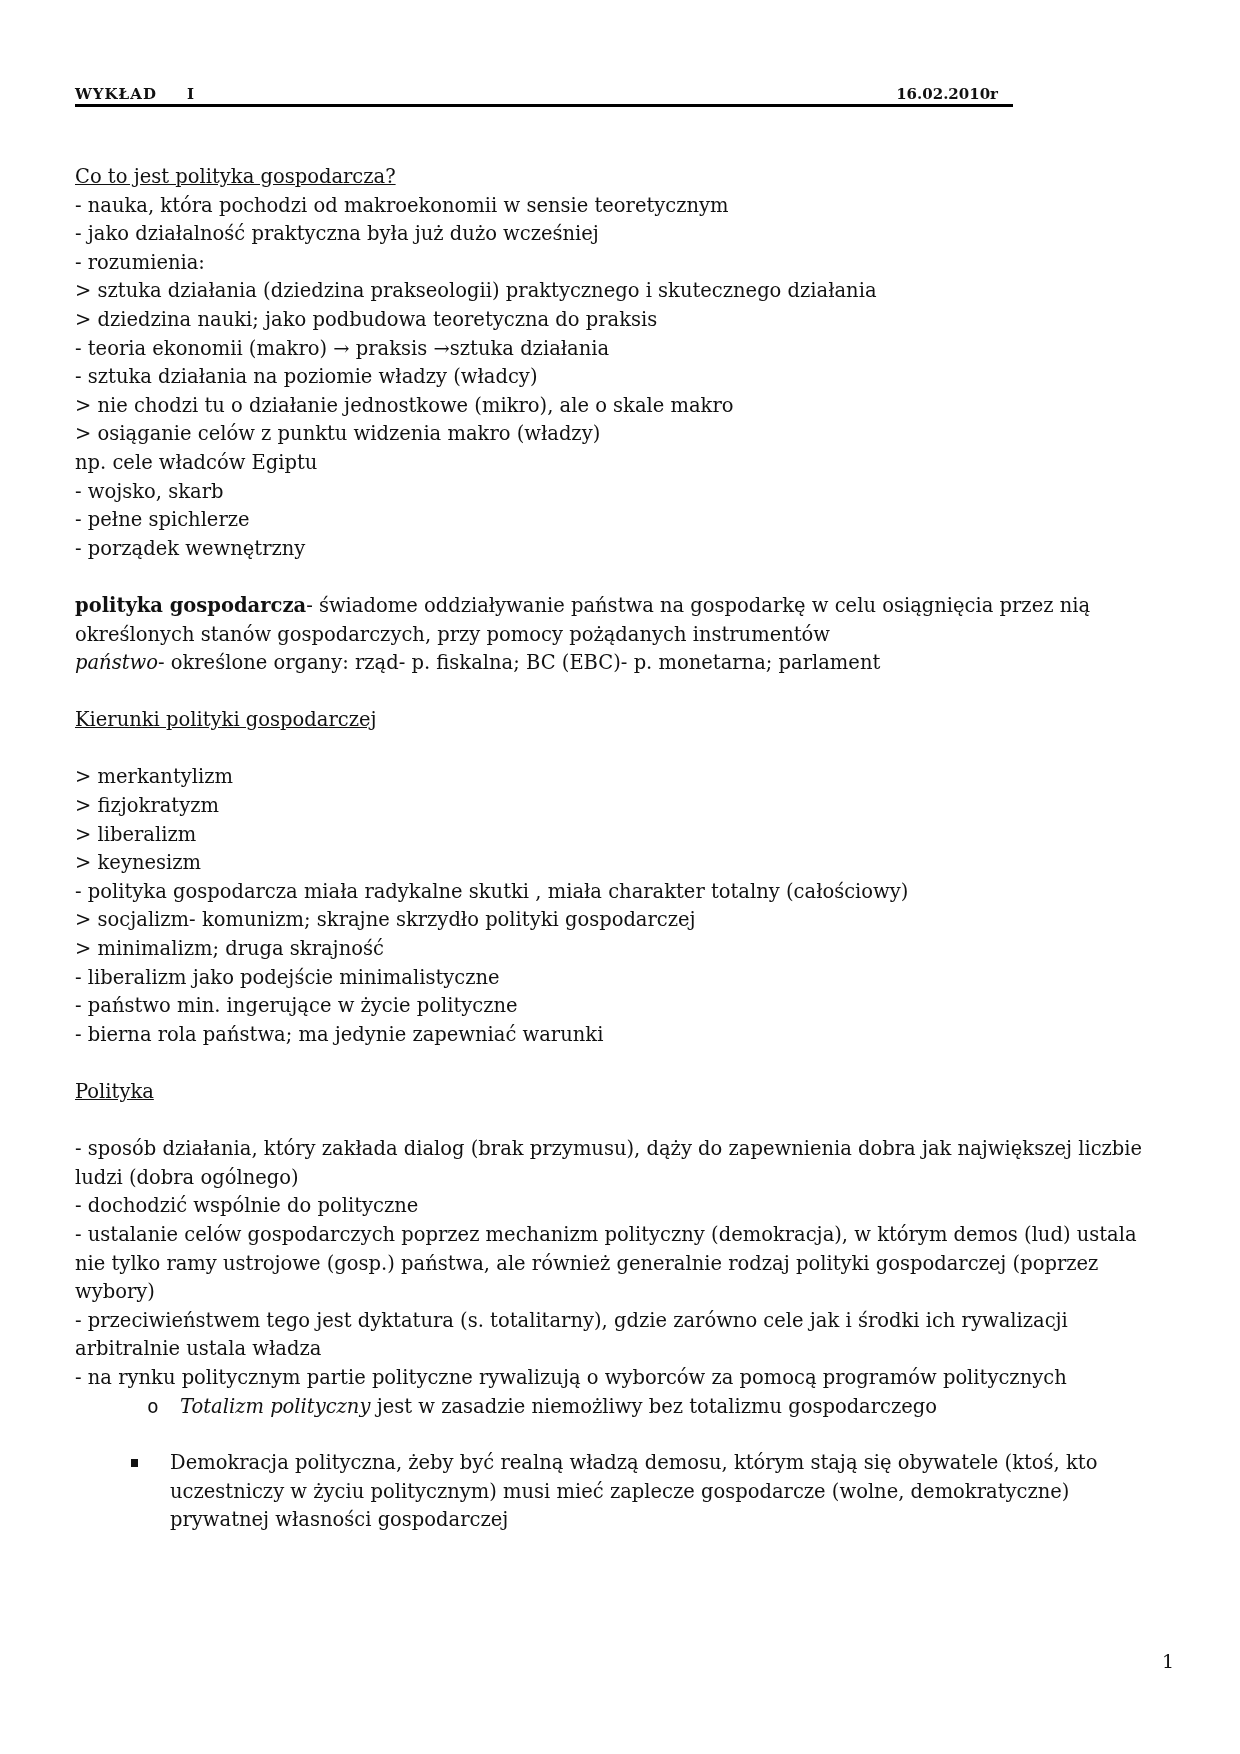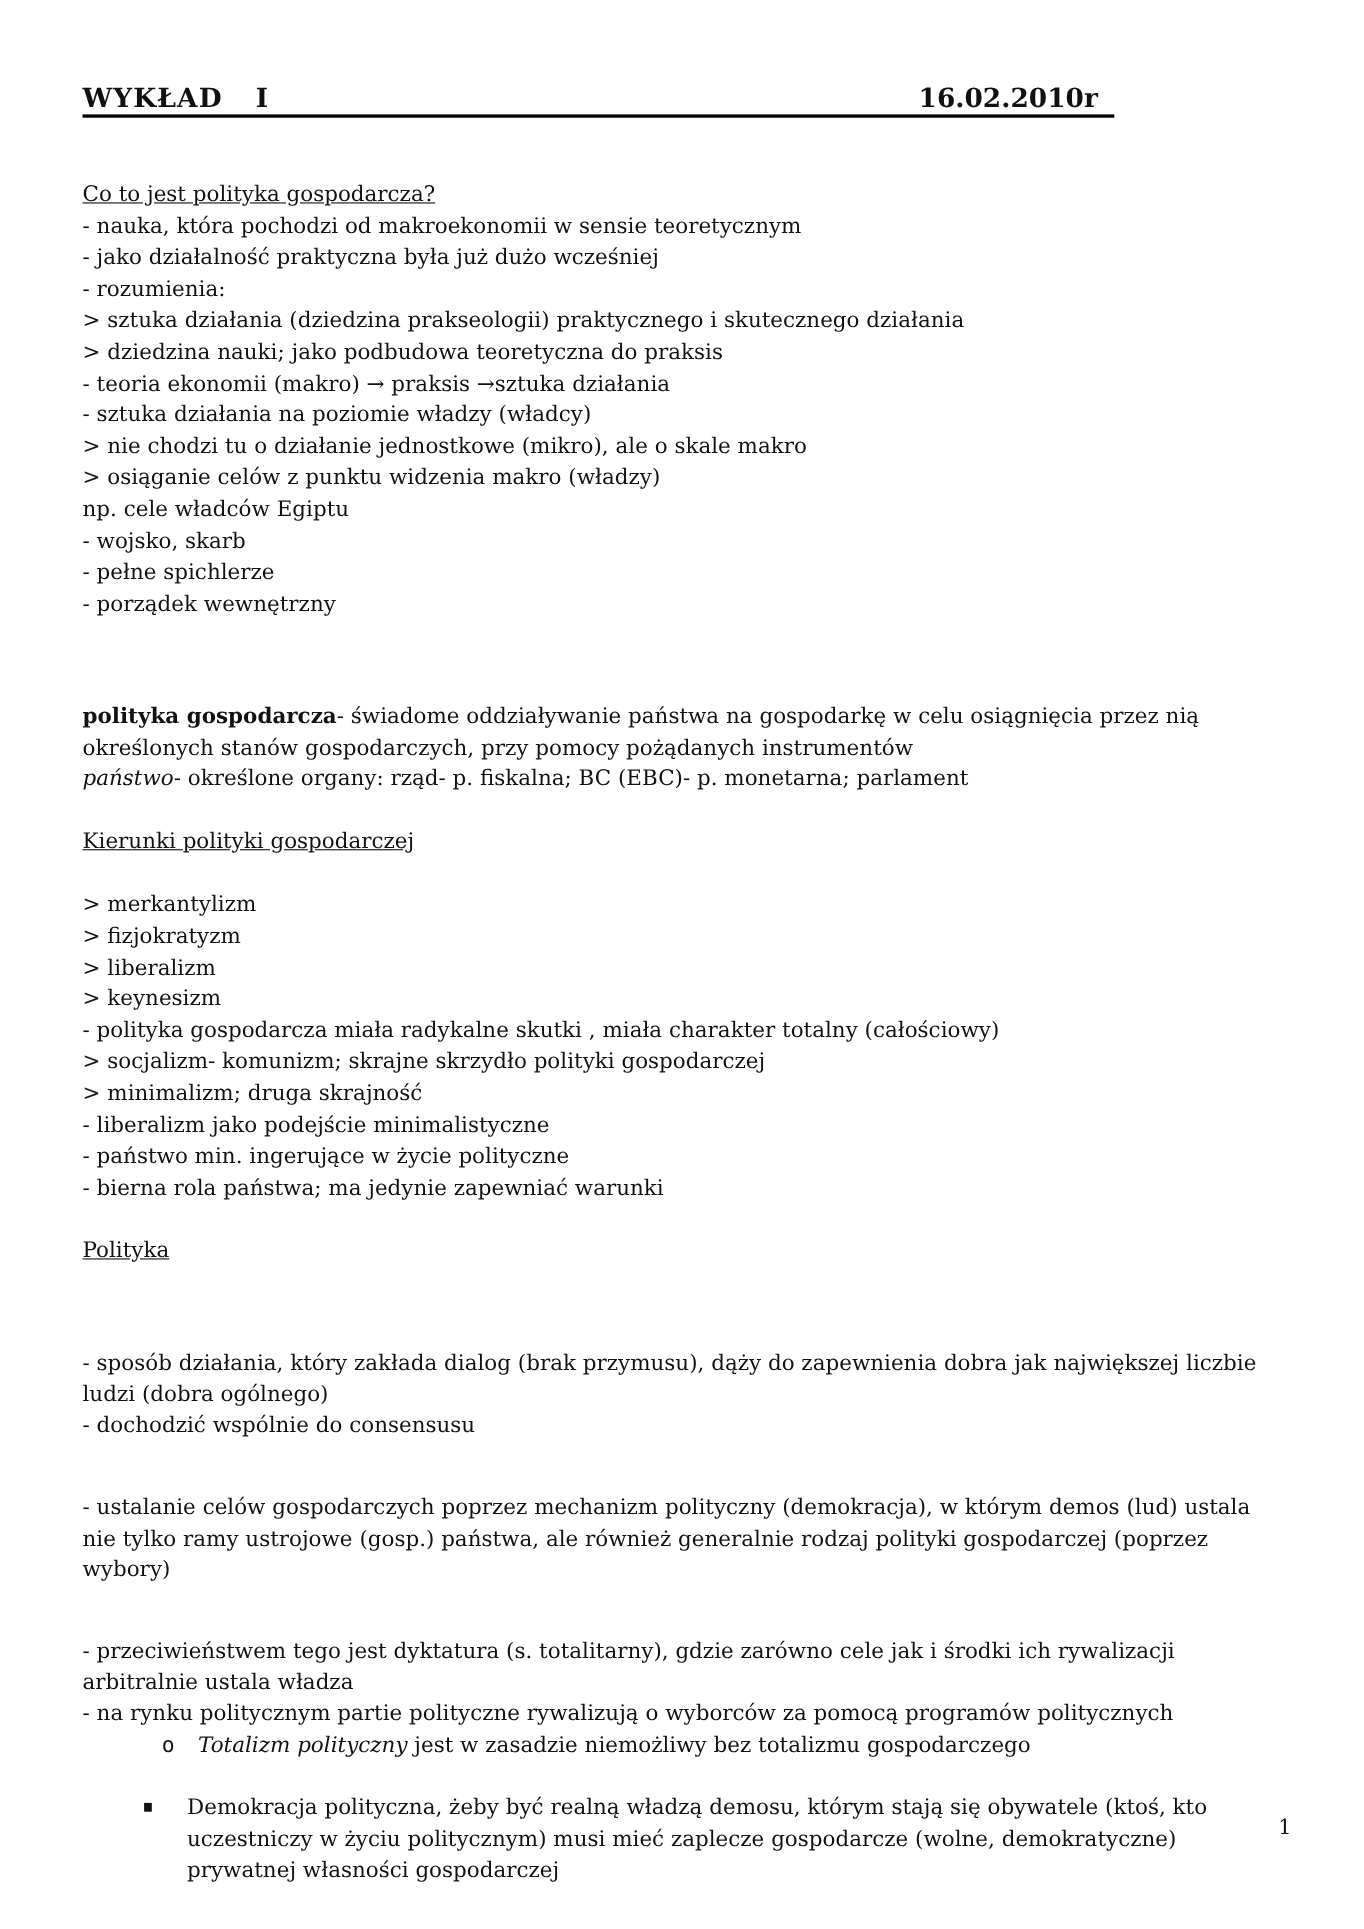--- a/index.html
+++ b/index.html
@@ -23,21 +23,21 @@
     }
     .header {
       position: absolute;
       left: 75px;
       top: 76px;
       width: 938px;
       height: 28px;
       border-bottom: 3px solid #000;
       font-family: "DejaVu Serif", "Liberation Serif", serif;
       font-weight: bold;
-      font-size: 24px;
+      font-size: 15px;
     }
     .header .title {
       position: absolute;
       left: 0;
       bottom: 1px;
       letter-spacing: 1px;
     }
     .header .title .num {
       margin-left: 30px;
     }
@@ -53,21 +53,20 @@
       width: 1095px;
       font-size: 19.5px;
       line-height: 28.6px;
     }
     .line {
       display: block;
       white-space: nowrap;
     }
     .wrap {
       white-space: normal;
-      margin-top: 45px;
     }
     .blank {
       display: block;
       height: 28.6px;
     }
     .u { text-decoration: underline; }
     .b { font-weight: bold; }
     .i { font-style: italic; }
     .indent1 {
       display: block;
@@ -148,21 +147,21 @@
     <span class="line">&gt; socjalizm- komunizm; skrajne skrzydło polityki gospodarczej</span>
     <span class="line">&gt; minimalizm; druga skrajność</span>
     <span class="line">- liberalizm jako podejście minimalistyczne</span>
     <span class="line">- państwo min. ingerujące w życie polityczne</span>
     <span class="line">- bierna rola państwa; ma jedynie zapewniać warunki</span>
     <span class="blank"></span>
 
     <span class="line u">Polityka</span>
     <span class="blank"></span>
     <span class="line wrap">- sposób działania, który zakłada dialog (brak przymusu), dąży do zapewnienia dobra jak największej liczbie ludzi (dobra ogólnego)</span>
-    <span class="line">- dochodzić wspólnie do consensusu</span>
+    <span class="line">- dochodzić wspólnie do polityczne</span>
     <span class="line wrap">- ustalanie celów gospodarczych poprzez mechanizm polityczny (demokracja), w którym demos (lud) ustala nie tylko ramy ustrojowe (gosp.) państwa, ale również generalnie rodzaj polityki gospodarczej (poprzez wybory)</span>
     <span class="line wrap">- przeciwieństwem tego jest dyktatura (s. totalitarny), gdzie zarówno cele jak i środki ich rywalizacji arbitralnie ustala władza</span>
     <span class="line">- na rynku politycznym partie polityczne rywalizują o wyborców za pomocą programów politycznych</span>
 
     <span class="indent1">
       <span class="marker">o</span>
       <span class="text"><span class="i">Totalizm polityczny</span><span> jest w zasadzie niemożliwy bez totalizmu gospodarczego</span></span>
     </span>
 
     <span class="bullet-block wrap">

